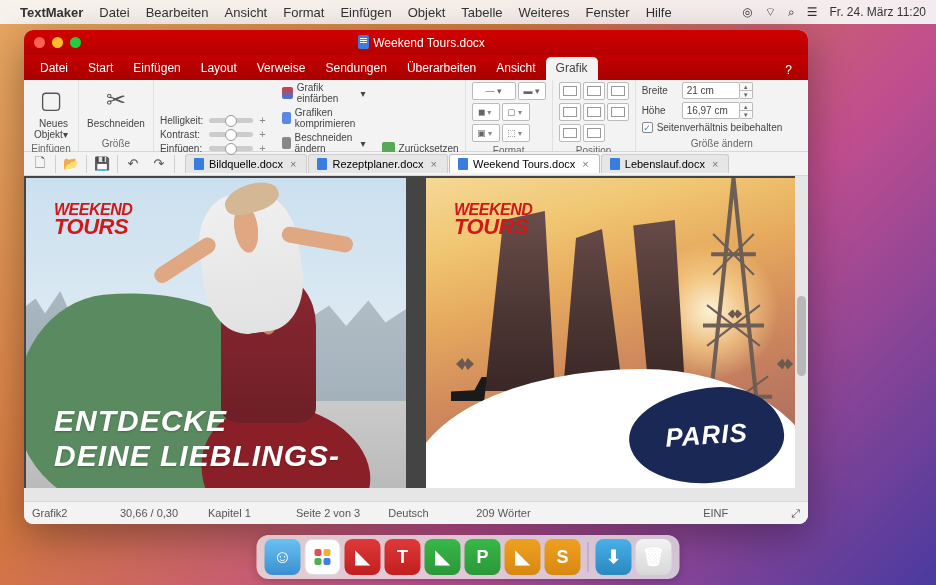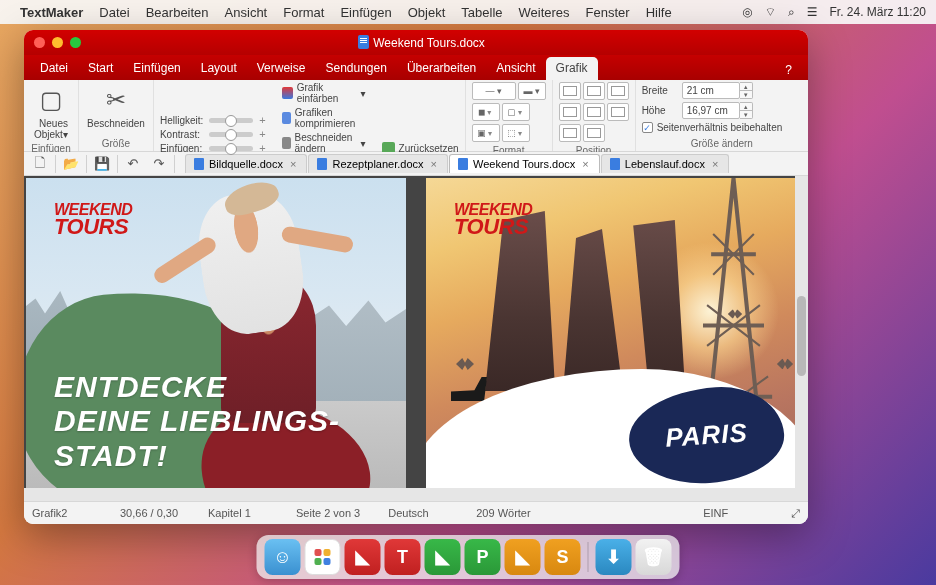--- a/index.html
+++ b/index.html
@@ -322,21 +322,20 @@
             <div class="arm r"></div>
           </div>
       </div>
       <div class="wtlogo">
         <div class="wt1">WEEKEND</div>
         <div class="wt2">TOURS</div>
       </div>
       <div class="headline">
         <div>ENTDECKE</div>
         <div>DEINE LIEBLINGS-</div>
-        <div>STADT!</div>
       </div>
     </div>
     <div class="page p2">
       <div class="sun"></div>
       <div class="eiffel">
         <svg viewBox="0 0 160 300">
             <g fill="none" stroke="#6e5e54" stroke-width="3">
               <path d="M80 5 L50 295 M80 5 L110 295 M58 80 L102 80 M50 150 L110 150 M42 220 L118 220 M35 280 L125 280" stroke-width="4"></path>
               <path d="M60 60 L100 100 M100 60 L60 100 M54 130 L106 170 M106 130 L54 170 M46 200 L114 250 M114 200 L46 250" stroke-width="2"></path>
             </g>

